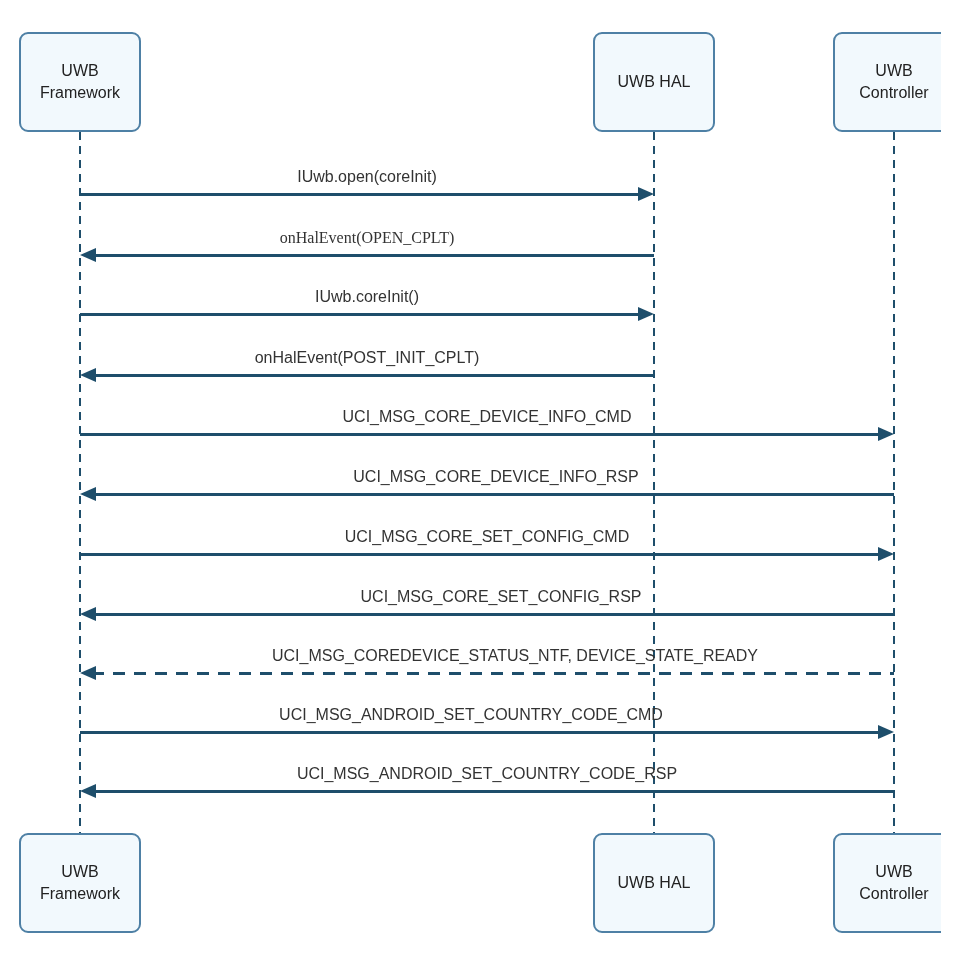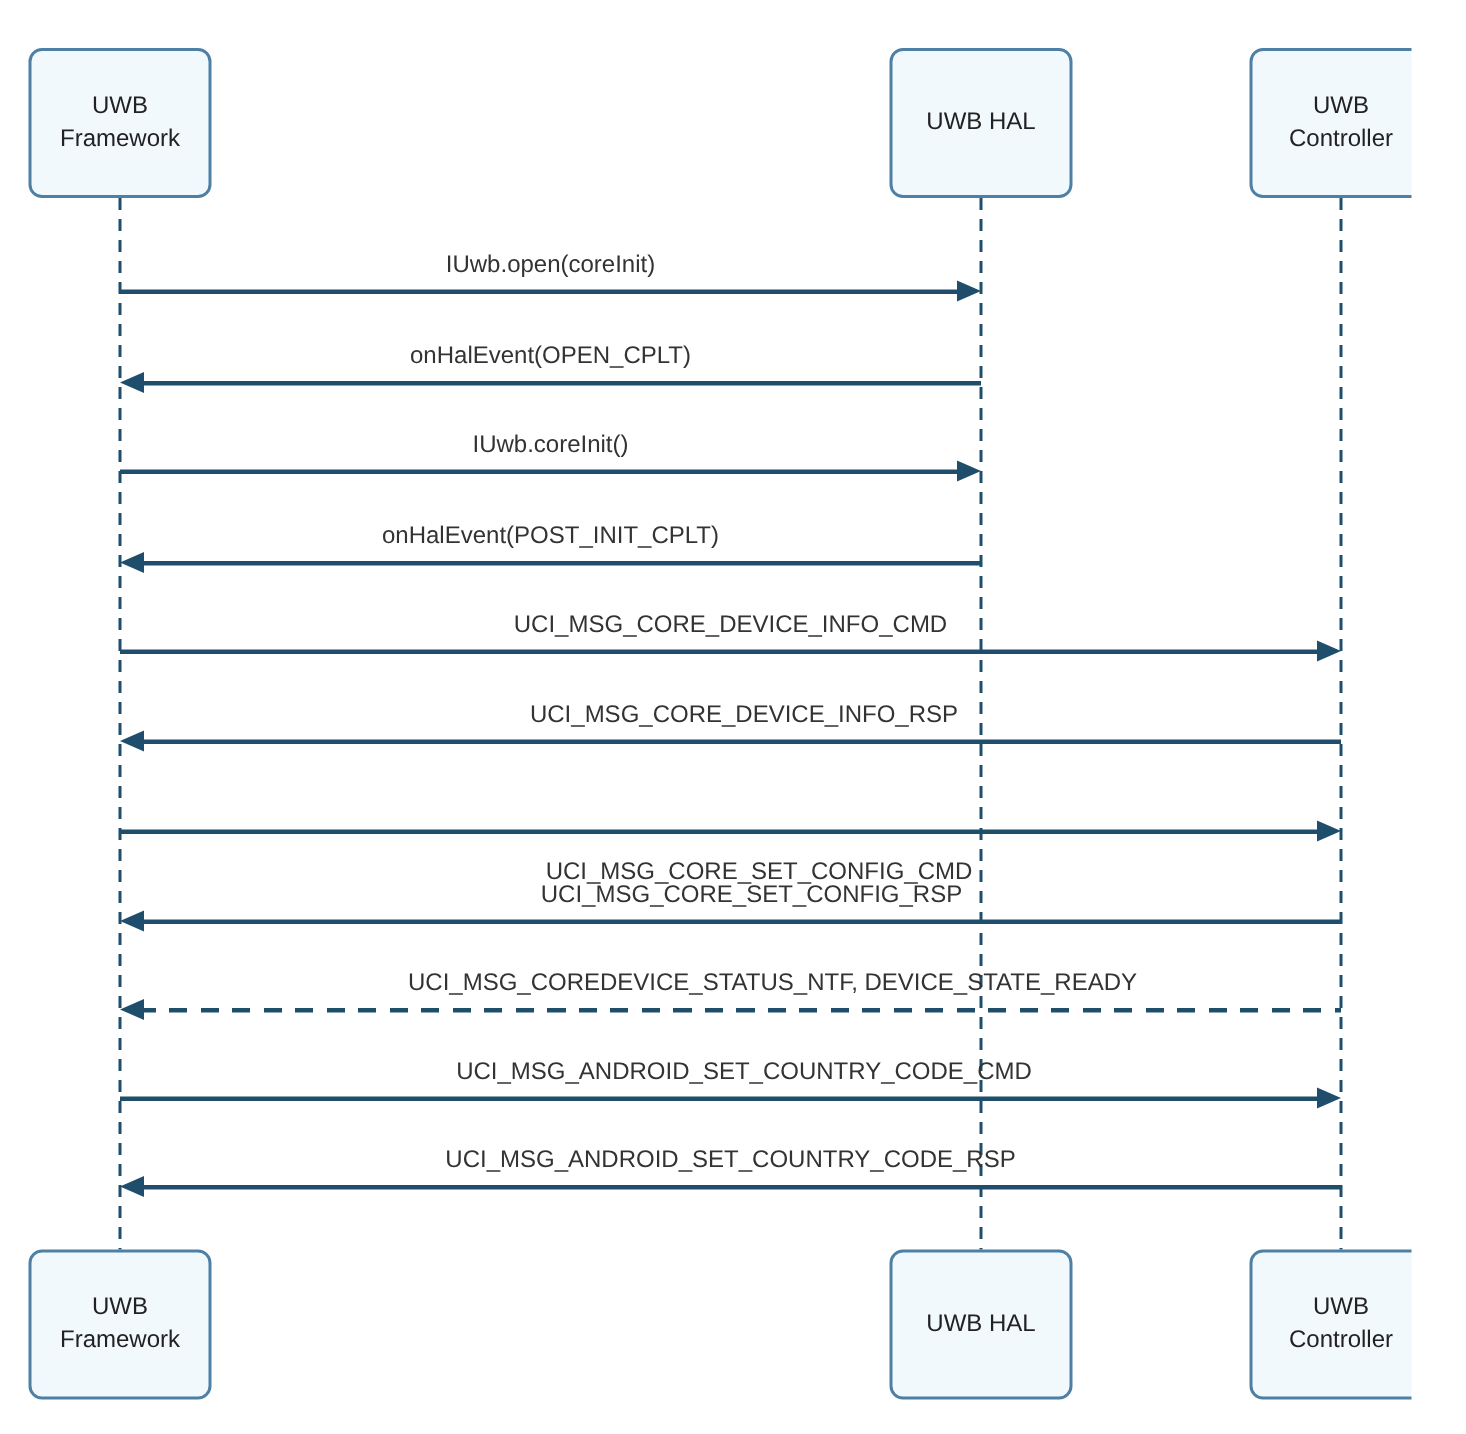--- a/index.html
+++ b/index.html
@@ -116,21 +116,21 @@
       </div>
     </div>
     <div class="message" style="left: 80px; top: 193px; width: 574px;">
       <div class="msg-line" style="left: 0px; width: 562px;"></div>
       <div class="arrowhead right" style="left: 558px;"></div>
       <div class="msg-label" style="left: 287px;">IUwb.open(coreInit)</div>
     </div>
     <div class="message" style="left: 80px; top: 254px; width: 574px;">
       <div class="msg-line" style="left: 12px; width: 562px;"></div>
       <div class="arrowhead left" style="left: 0px;"></div>
-      <div class="msg-label" style="left: 287px;">onHalEvent(OPEN_CPLT)</div>
+      <div class="msg-label" style="left: 287px; font-family: Liberation Serif, serif;">onHalEvent(OPEN_CPLT)</div>
     </div>
     <div class="message" style="left: 80px; top: 313px; width: 574px;">
       <div class="msg-line" style="left: 0px; width: 562px;"></div>
       <div class="arrowhead right" style="left: 558px;"></div>
       <div class="msg-label" style="left: 287px; text-align: right;">IUwb.coreInit()</div>
     </div>
     <div class="message" style="left: 80px; top: 374px; width: 574px;">
       <div class="msg-line" style="left: 12px; width: 562px;"></div>
       <div class="arrowhead left" style="left: 0px;"></div>
       <div class="msg-label" style="left: 287px;">onHalEvent(POST_INIT_CPLT)</div>
@@ -141,35 +141,35 @@
       <div class="msg-label" style="left: 407px;">UCI_MSG_CORE_DEVICE_INFO_CMD</div>
     </div>
     <div class="message" style="left: 80px; top: 493px; width: 814px;">
       <div class="msg-line" style="left: 12px; width: 802px;"></div>
       <div class="arrowhead left" style="left: 0px;"></div>
       <div class="msg-label" style="left: 416px;">UCI_MSG_CORE_DEVICE_INFO_RSP</div>
     </div>
     <div class="message" style="left: 80px; top: 553px; width: 814px;">
       <div class="msg-line" style="left: 0px; width: 802px;"></div>
       <div class="arrowhead right" style="left: 798px;"></div>
-      <div class="msg-label" style="left: 426px; margin-top: 45px;">UCI_MSG_CORE_SET_CONFIG_CMD</div>
+      <div class="msg-label" style="left: 407px;">UCI_MSG_CORE_SET_CONFIG_CMD</div>
     </div>
     <div class="message" style="left: 80px; top: 613px; width: 814px;">
       <div class="msg-line" style="left: 12px; width: 802px;"></div>
       <div class="arrowhead left" style="left: 0px;"></div>
       <div class="msg-label" style="left: 421px;">UCI_MSG_CORE_SET_CONFIG_RSP</div>
     </div>
     <div class="message" style="left: 80px; top: 672px; width: 814px;">
       <div class="msg-line dashed" style="left: 12px; width: 802px;"></div>
       <div class="arrowhead left" style="left: 0px;"></div>
       <div class="msg-label" style="left: 407px; margin-left: 28px;">UCI_MSG_COREDEVICE_STATUS_NTF, DEVICE_STATE_READY</div>
     </div>
     <div class="message" style="left: 80px; top: 731px; width: 814px;">
       <div class="msg-line" style="left: 0px; width: 802px;"></div>
       <div class="arrowhead right" style="left: 798px;"></div>
-      <div class="msg-label" style="left: 416px; text-align: center;">UCI_MSG_ANDROID_SET_COUNTRY_CODE_CMD</div>
+      <div class="msg-label" style="left: 391px; text-align: center;">UCI_MSG_ANDROID_SET_COUNTRY_CODE_CMD</div>
     </div>
     <div class="message" style="left: 80px; top: 790px; width: 814px;">
       <div class="msg-line" style="left: 12px; width: 802px;"></div>
       <div class="arrowhead left" style="left: 0px;"></div>
       <div class="msg-label" style="left: 407px;">UCI_MSG_ANDROID_SET_COUNTRY_CODE_RSP</div>
     </div>
   </div>
 
 </body></html>

